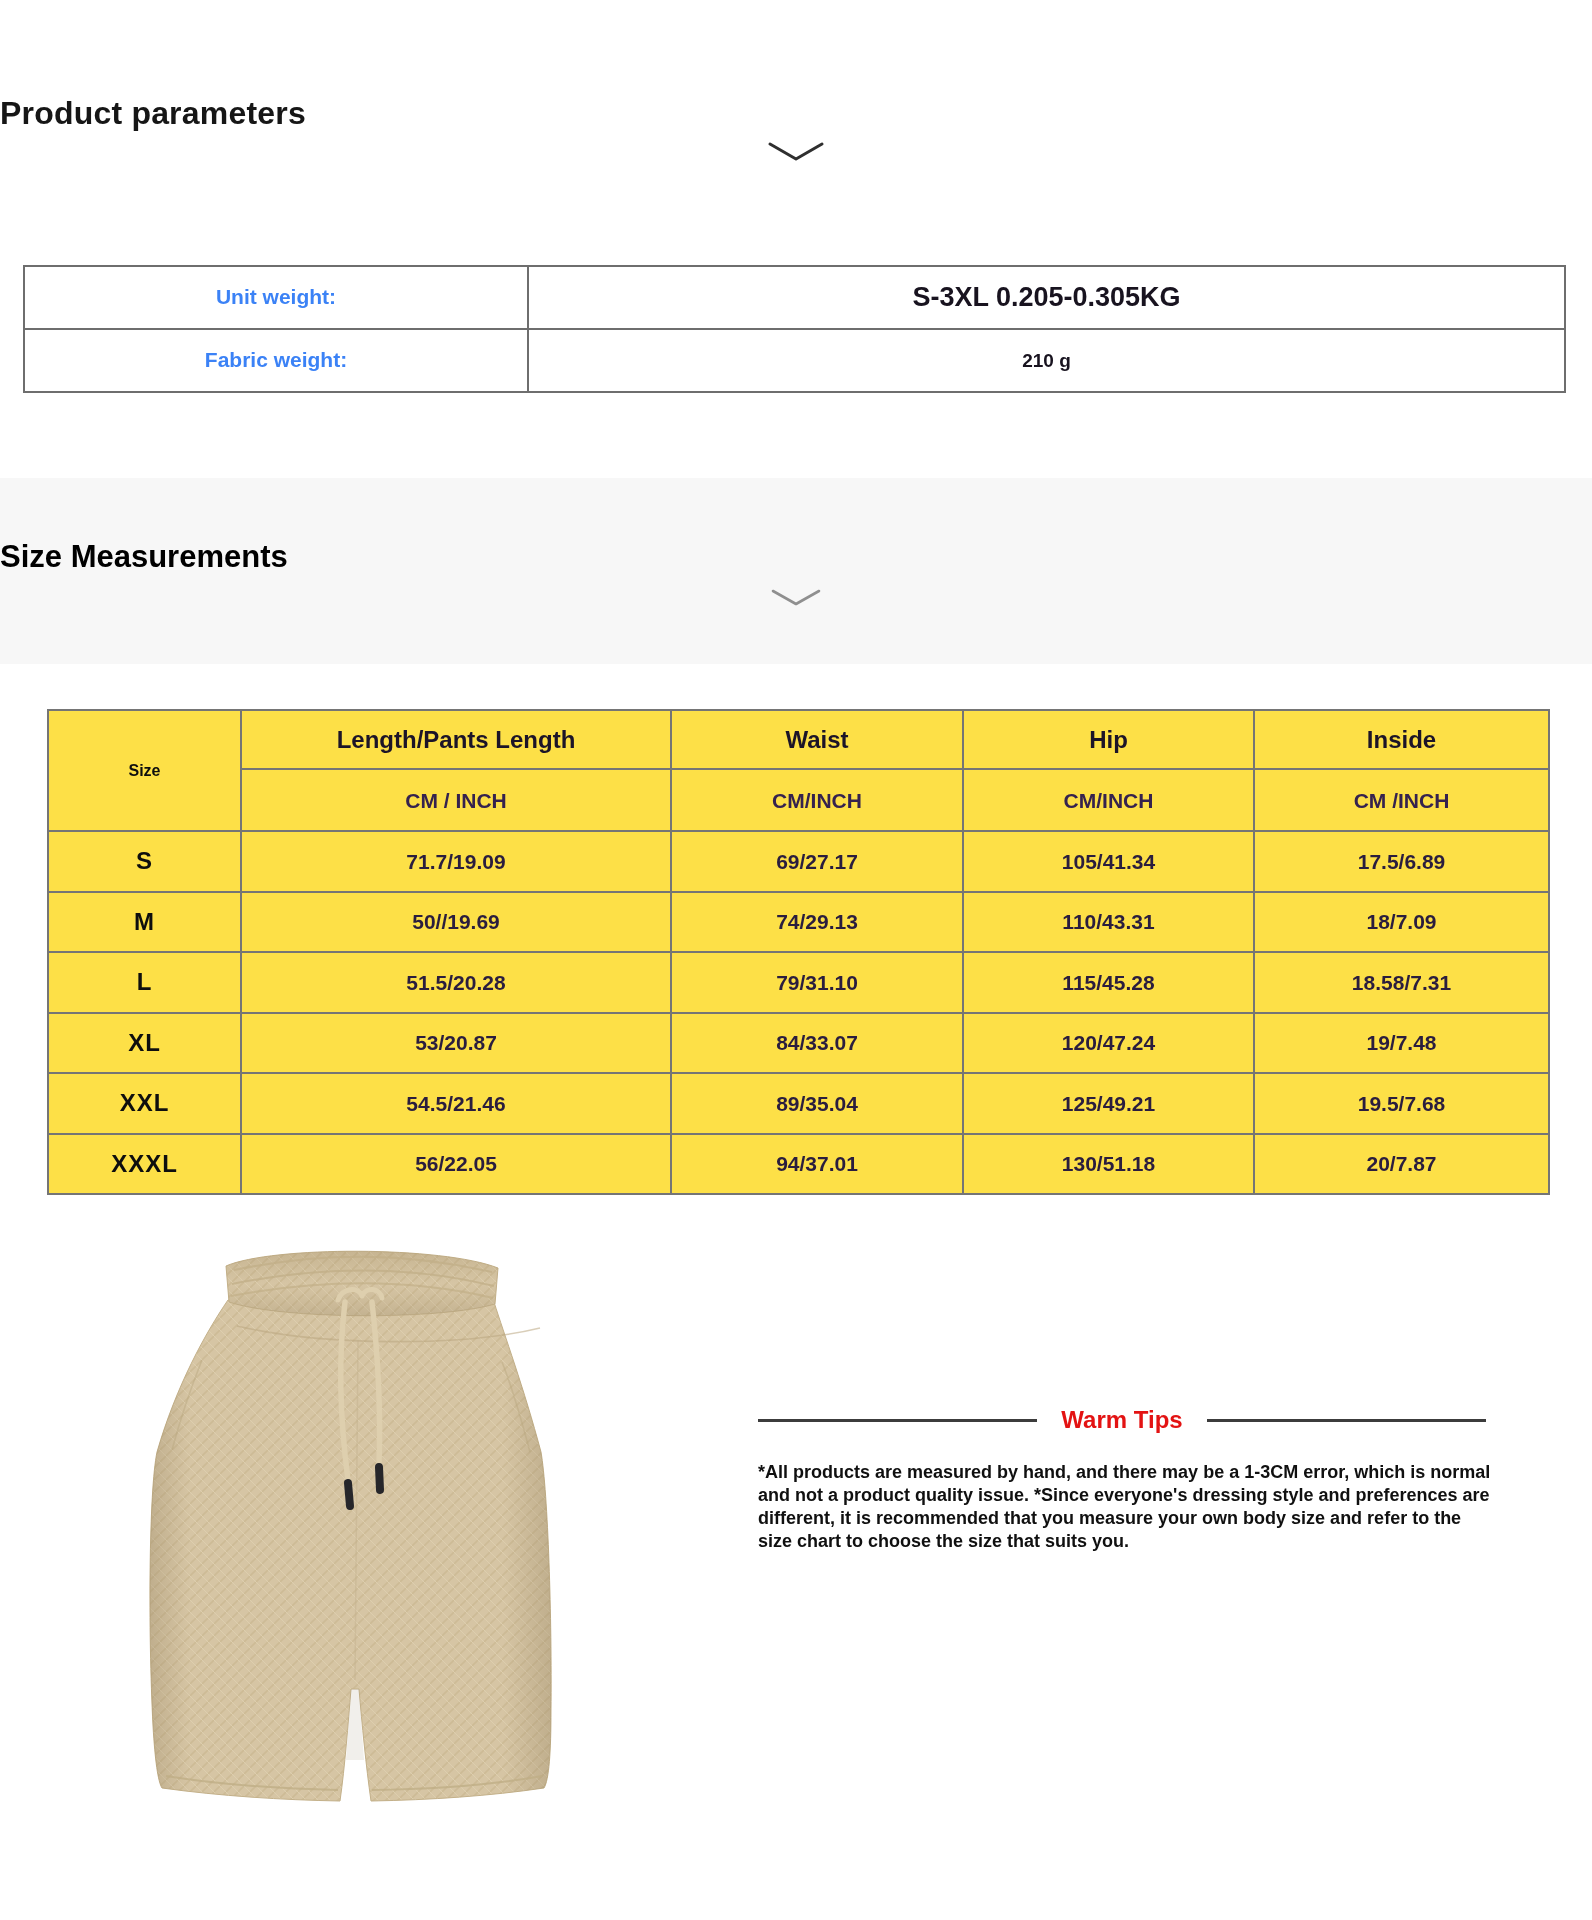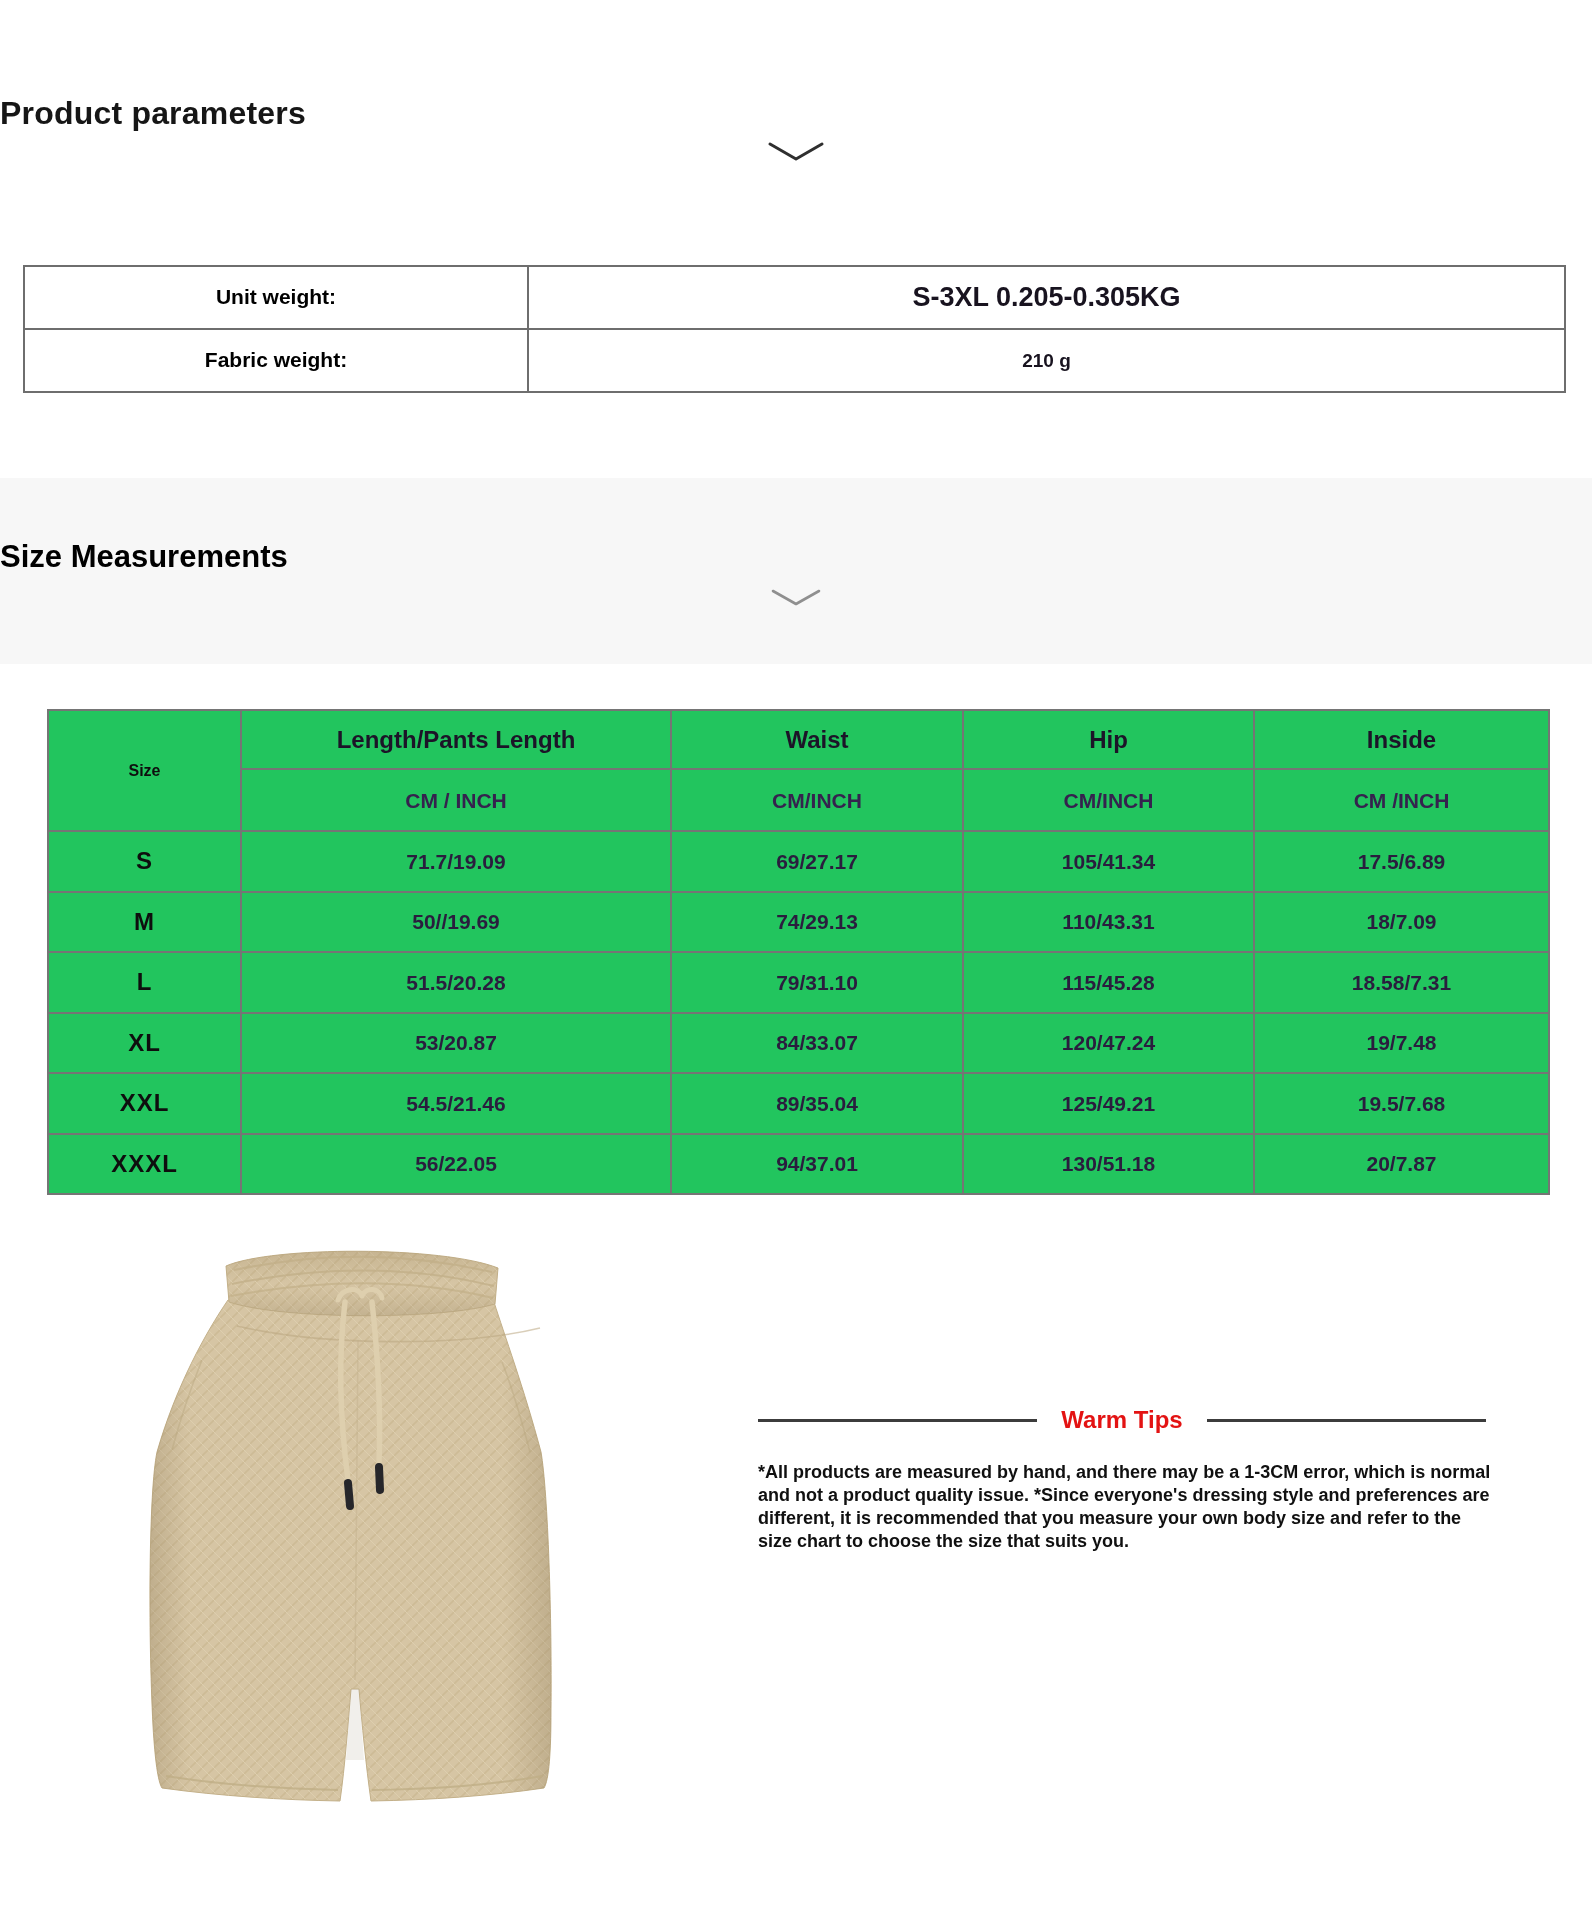--- a/index.html
+++ b/index.html
@@ -11,29 +11,29 @@
   .title1{top:97px;font-size:32px;color:#161616;letter-spacing:.2px;}
   .title2{top:541px;font-size:31px;color:#000000;}
   .chev{position:absolute;left:50%;transform:translateX(-50%);fill:none;stroke-linecap:round;stroke-linejoin:round;}
   .chev1{top:141px;width:58px;height:22px;stroke:#2f2f2f;stroke-width:3;}
   .chev2{top:588px;width:52px;height:20px;stroke:#8f8f8f;stroke-width:2.6;}
   .gray-band{position:absolute;left:0;top:478px;width:100%;height:186px;background:#f7f7f7;}
 
   
   .ptable{position:absolute;left:23px;top:265px;width:1543px;border-collapse:collapse;table-layout:fixed;}
   .ptable td{border:2px solid #6e6e6e;height:59px;text-align:center;vertical-align:middle;line-height:1.05;background:#fff;}
-  .plabel{font-size:21px;font-weight:700;color:#000000;}
+  .plabel{font-size:21px;font-weight:700;color:#3b82f6;}
   .pvalue{font-weight:700;color:#18131f;}
   .pv-large{font-size:27px;}
   .pv-normal{font-size:20px;}
   .pv-xlarge{font-size:19px;}
 
   
   .stable{position:absolute;left:47px;top:709px;width:1501px;border-collapse:collapse;table-layout:fixed;}
-  .stable td{border:2px solid #757575;text-align:center;vertical-align:middle;line-height:1;background:#22c55e;}
+  .stable td{border:2px solid #757575;text-align:center;vertical-align:middle;line-height:1;background:#fde047;}
   .shead1 td{height:55px;}
   .shead2 td{height:58px;}
   .srow td{height:56.5px;}
   .s-corner{font-size:16px;font-weight:700;color:#0e0e0e;}
   .s-h{font-size:24px;font-weight:700;color:#1c1428;}
   .s-u{font-size:21px;font-weight:700;color:#35224e;}
   .s-size{font-size:24px;font-weight:700;color:#0e0e0e;letter-spacing:1px;}
   .s-v{font-size:21px;font-weight:700;color:#2a1d3e;}
 
   

